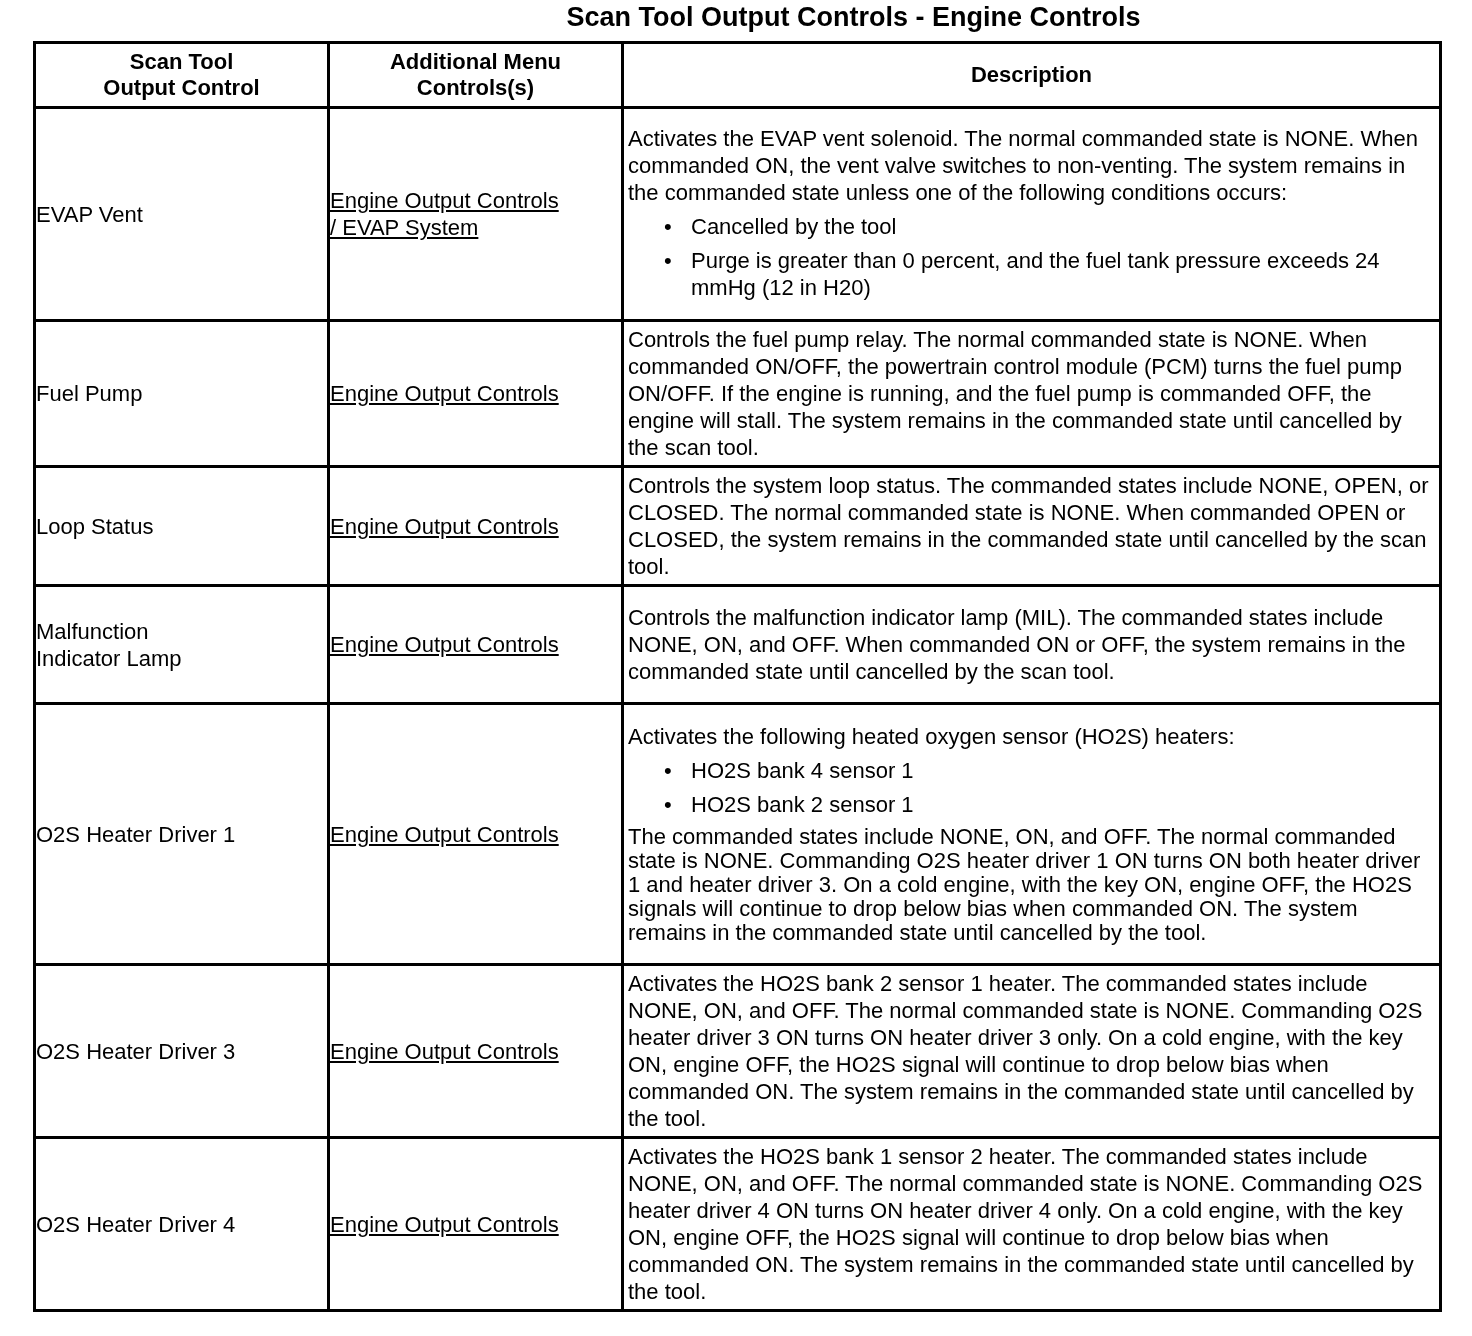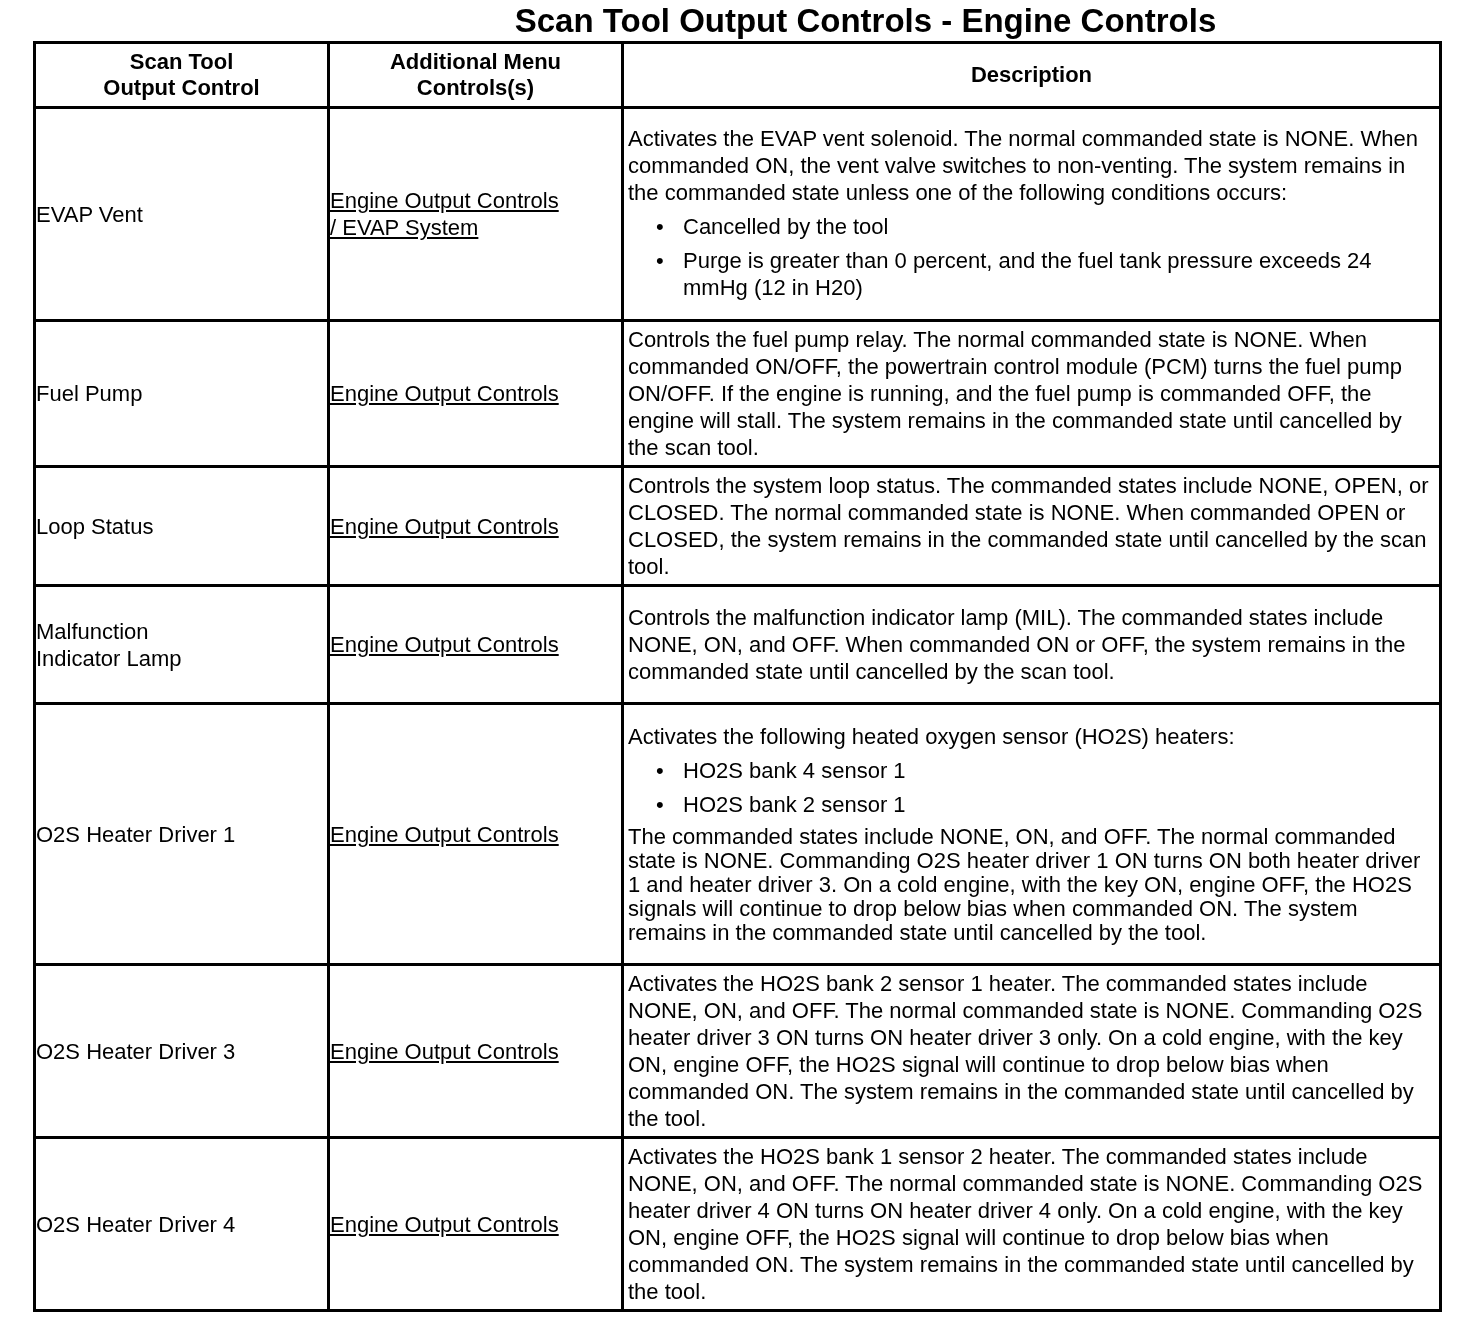--- a/index.html
+++ b/index.html
@@ -1,41 +1,41 @@
 <!DOCTYPE html>
 <html><head>
 <meta charset="utf-8">
 <style>
   html, body { margin: 0; padding: 0; background: #ffffff; }
   body { width: 1472px; height: 1336px; position: relative; overflow: hidden; color: #000; }
   .title {
     position: absolute; left: 0; top: 2px; width: 1372px; text-align: center;
-    font-family: "Liberation Sans", sans-serif; font-weight: bold; font-size: 33px;
-    letter-spacing: 0px; padding-left: 12px;
+    font-family: "Liberation Sans", sans-serif; font-weight: bold; font-size: 27px;
+    letter-spacing: 0px; padding-left: 0;
   }
   .title-inner { display: inline-block; margin-left: 335px; }
   table.doc {
     position: absolute; left: 33px; top: 41px;
     border-collapse: collapse; table-layout: fixed;
     font-family: "Liberation Sans", sans-serif; font-size: 22px; line-height: 27px;
   }
   table.doc th, table.doc td {
     border: 3px solid #000; vertical-align: middle; padding: 0;
   }
   table.doc th {
     font-weight: bold; font-size: 22px; line-height: 26px; text-align: center;
     height: 62px;
   }
   th.h-desc { vertical-align: bottom; padding-bottom: 3px; }
   td.c1 { padding-left: 17px; }
   td.c2 { padding-left: 13px; text-decoration: underline; }
   td.c3 { padding: 6px 8px 6px 16px; vertical-align: top; }
   .para { margin: 4px; }
   ul.bul { list-style: none; margin: 6px 0 4px 0; padding: 0; }
-  ul.bul li { position: relative; padding-left: 51px; margin: 7px 8px; }
+  ul.bul li { position: relative; padding-left: 51px; margin: 7px 16px; }
   ul.bul li::before {
     content: "\2022"; position: absolute; left: 24px; top: 0;
   }
   .dense { line-height: 24px; }
 </style>
 </head>
 <body>
 
 <div class="title">
   <span class="title-inner">Scan Tool Output Controls - Engine Controls</span>

